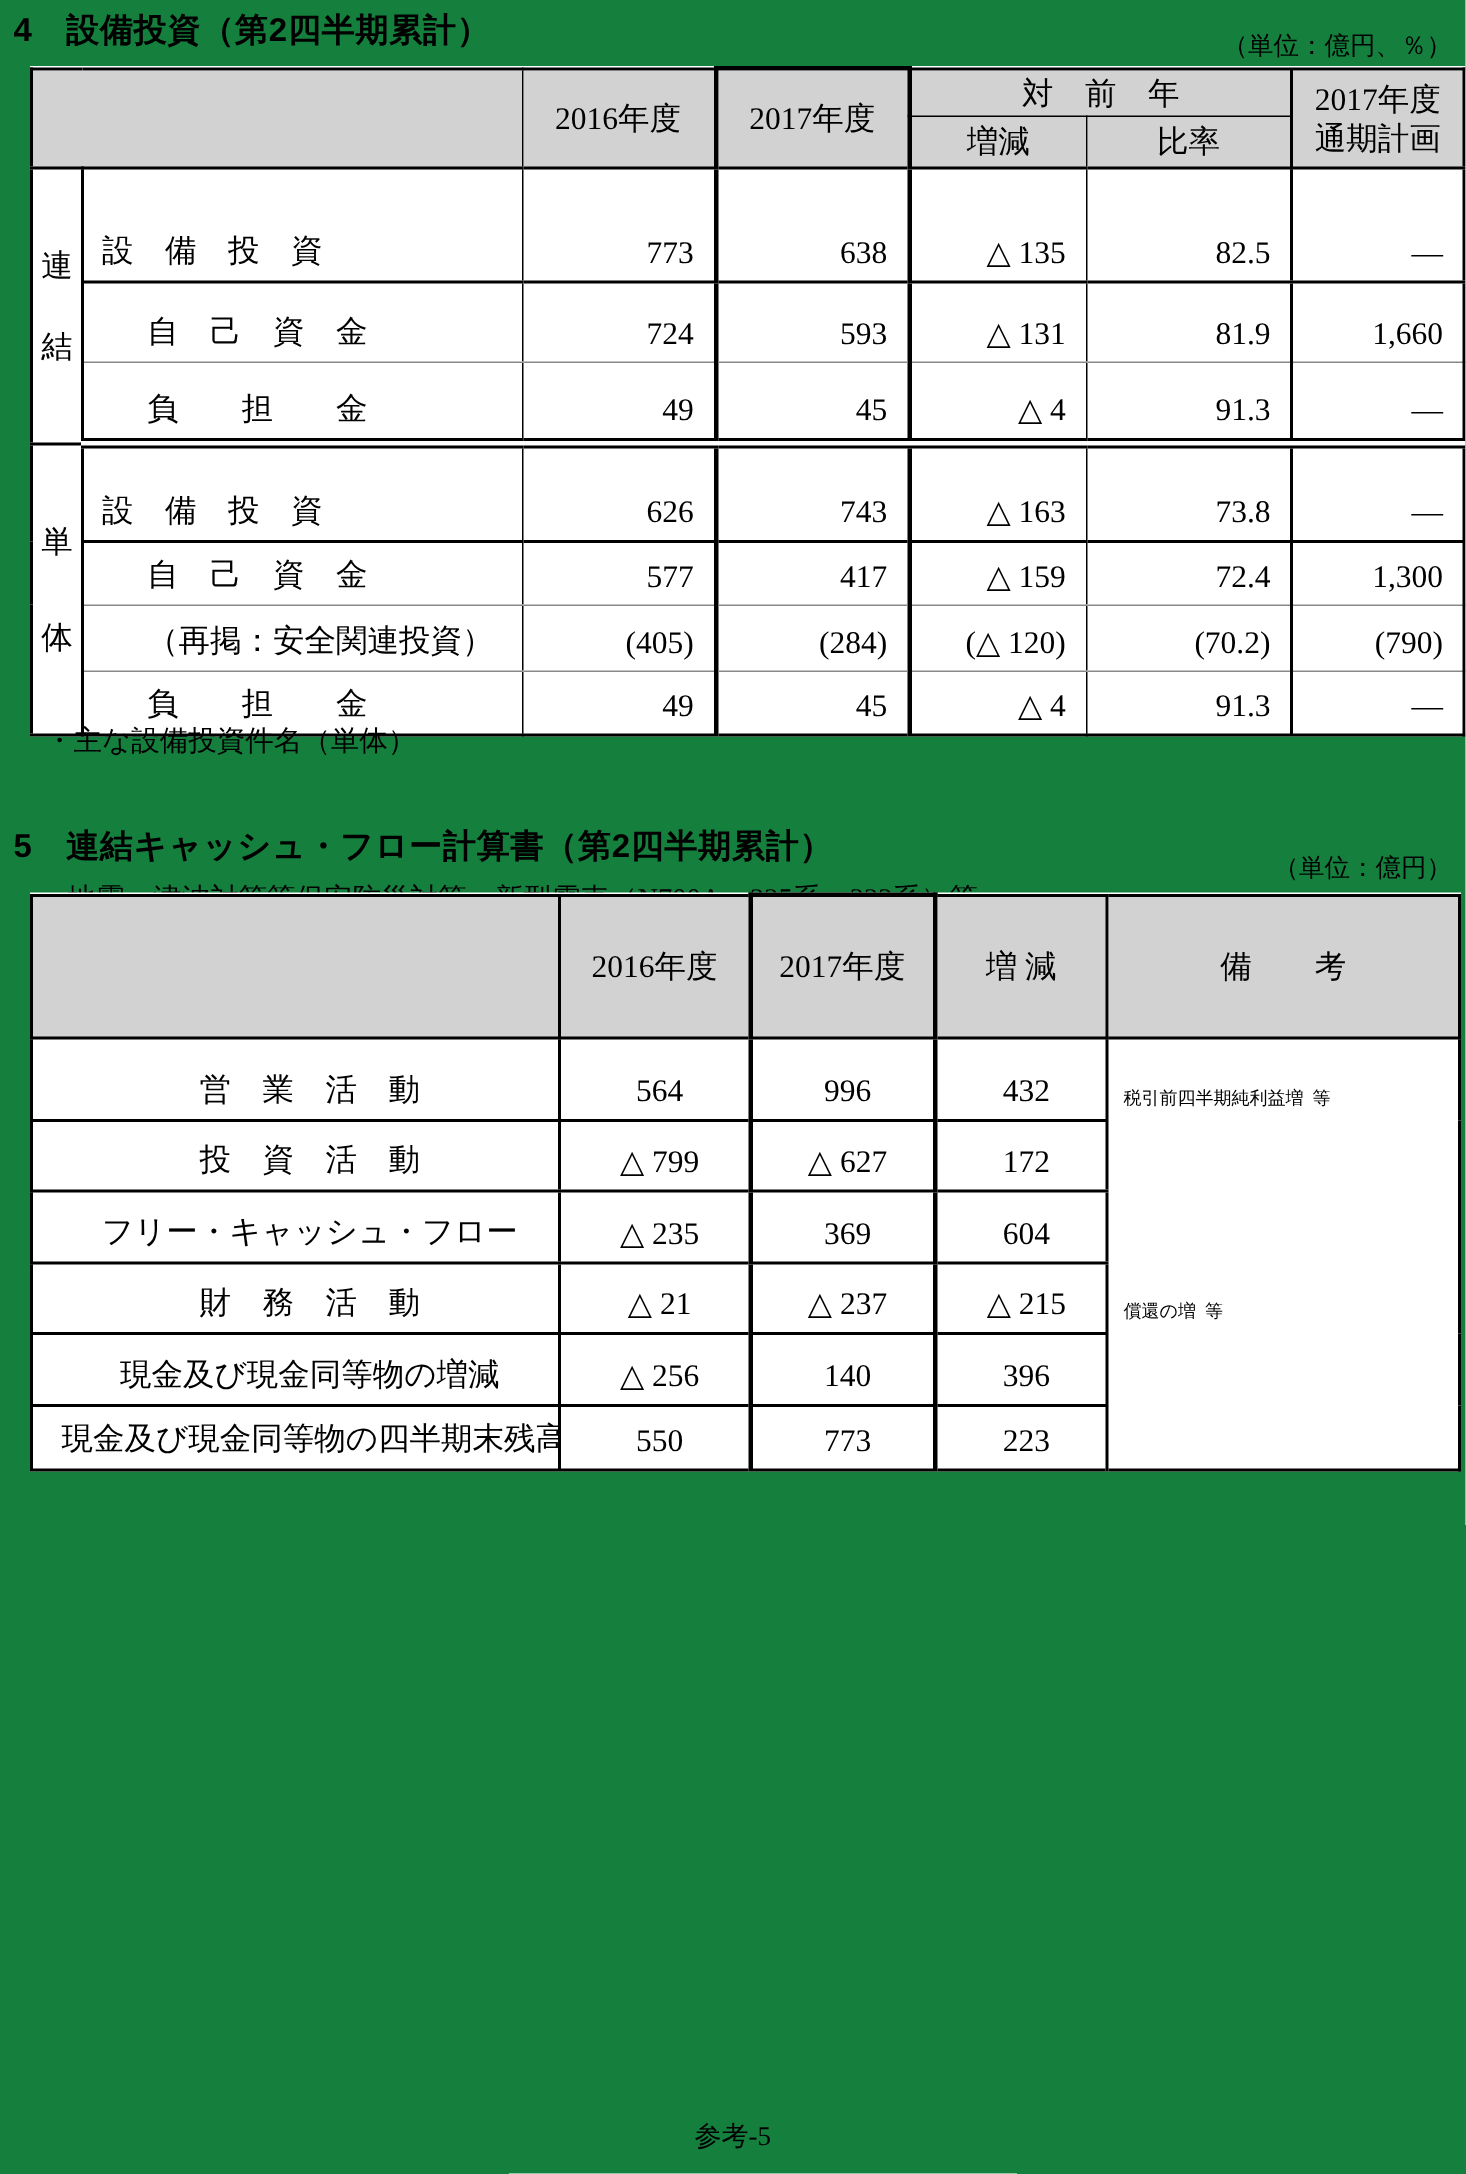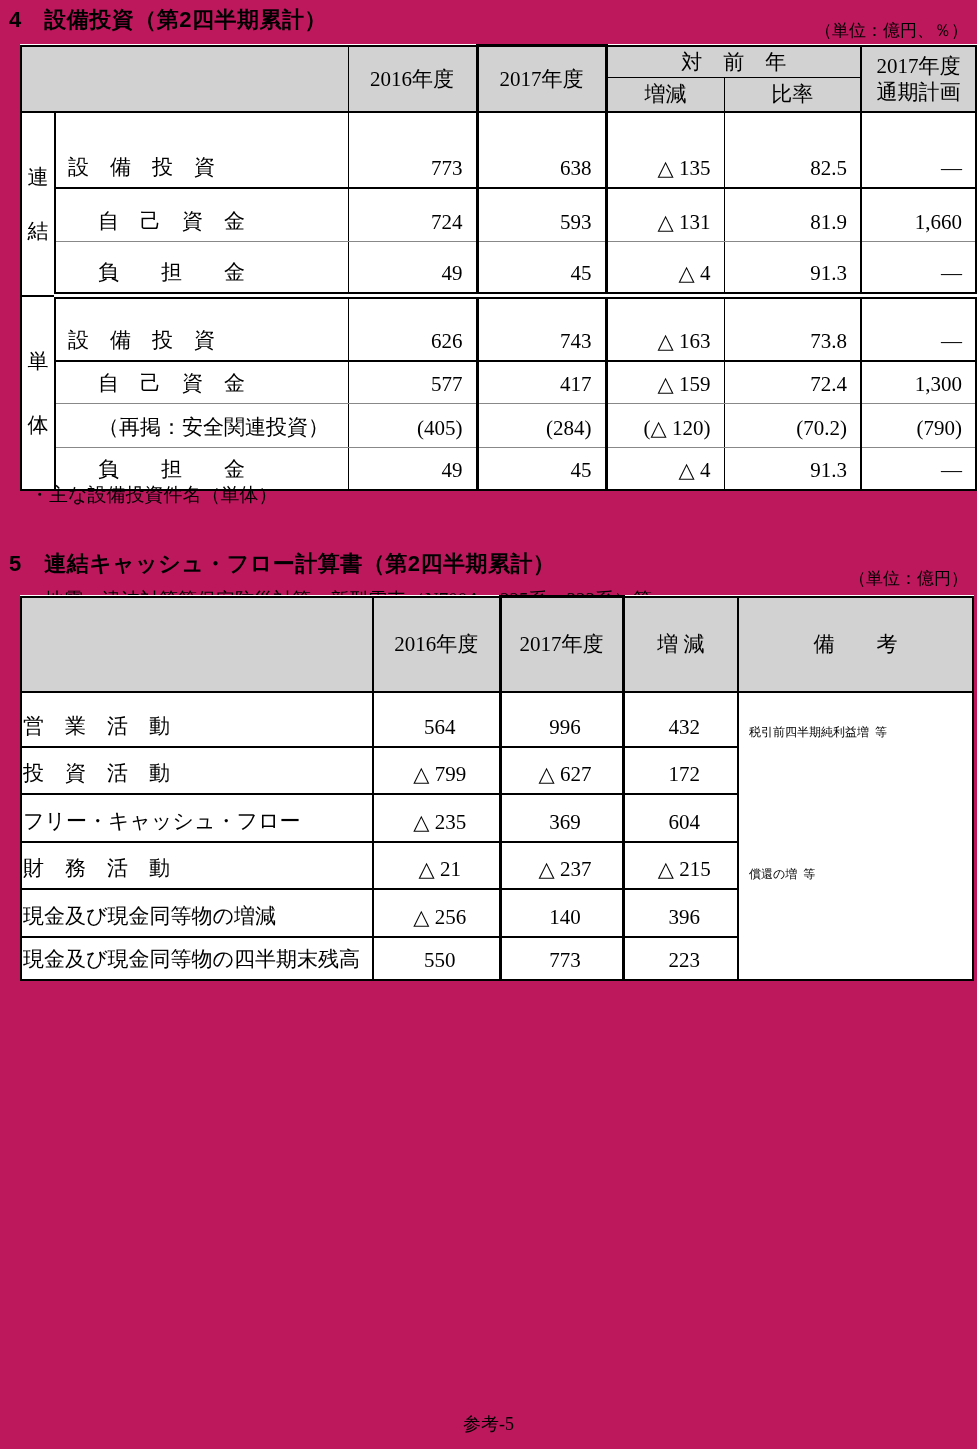--- a/index.html
+++ b/index.html
@@ -1,21 +1,21 @@
 <!DOCTYPE html>
 <html><head>
 <meta charset="utf-8">
 <style>
   html, body { margin:0; padding:0; background:#ffffff; }
   body {
     width:977px; height:1449px;
     font-family:"Liberation Serif","DejaVu Serif",serif;
     color:#000;
   }
-  .page { position:relative; width:977px; height:1449px; overflow:hidden; background:#be185d; }
+  .page { position:relative; width:977px; height:1449px; overflow:hidden; background:#15803d; }
 
   .sec-title {
     position:absolute;
     font-family:"Liberation Sans","DejaVu Sans",sans-serif;
     font-weight:bold; font-size:22px; letter-spacing:0.5px; white-space:pre;
   }
   #title4 { left:9px; top:5px; }
   #title5 { left:9px; top:549px; }
 
   .unit { position:absolute; font-size:17px; white-space:pre; }
@@ -57,21 +57,21 @@
   .t1 tr.sepD td { border-bottom:7px double #000; }
 
   
   .t2 { left:20px; top:595px; width:952px; border:2px solid #000; }
   .t2 th {
     background:#d2d2d2; font-weight:normal; font-size:21px;
     border:2px solid #000; text-align:center; vertical-align:middle;
   }
   .t2 th.c2017 { border-left:3px solid #000; border-right:3px solid #000; border-top:3px solid #000; }
   .t2 tbody td { font-size:21px; border-left:2px solid #000; border-bottom:2px solid #000; vertical-align:bottom; padding-bottom:6px; }
-  .t2 td.lbl { text-align:left; padding-left:1px; }
+  .t2 td.lbl { text-align:center; padding-left:19px; }
   .t2 td.num { text-align:center; padding-right:13px;padding-left:20px; }
   .t2 td.c2017 { border-left:3px solid #000; border-right:3px solid #000; }
   .t2 td.biko { border-top:none; border-bottom:none; border-left:2px solid #000; text-align:left; padding-left:10px; font-size:12px; }
   .t2 tr.last td { border-bottom:none; }
 
   .notes { position:absolute; left:30px; top:430px; font-size:19px; line-height:26px; white-space:pre; }
   .notes .l2 { padding-left:15px;margin-top:27px; }
 
   .footer { position:absolute; top:1412px; left:0; width:100%; text-align:center; font-size:18px; }
 </style>

